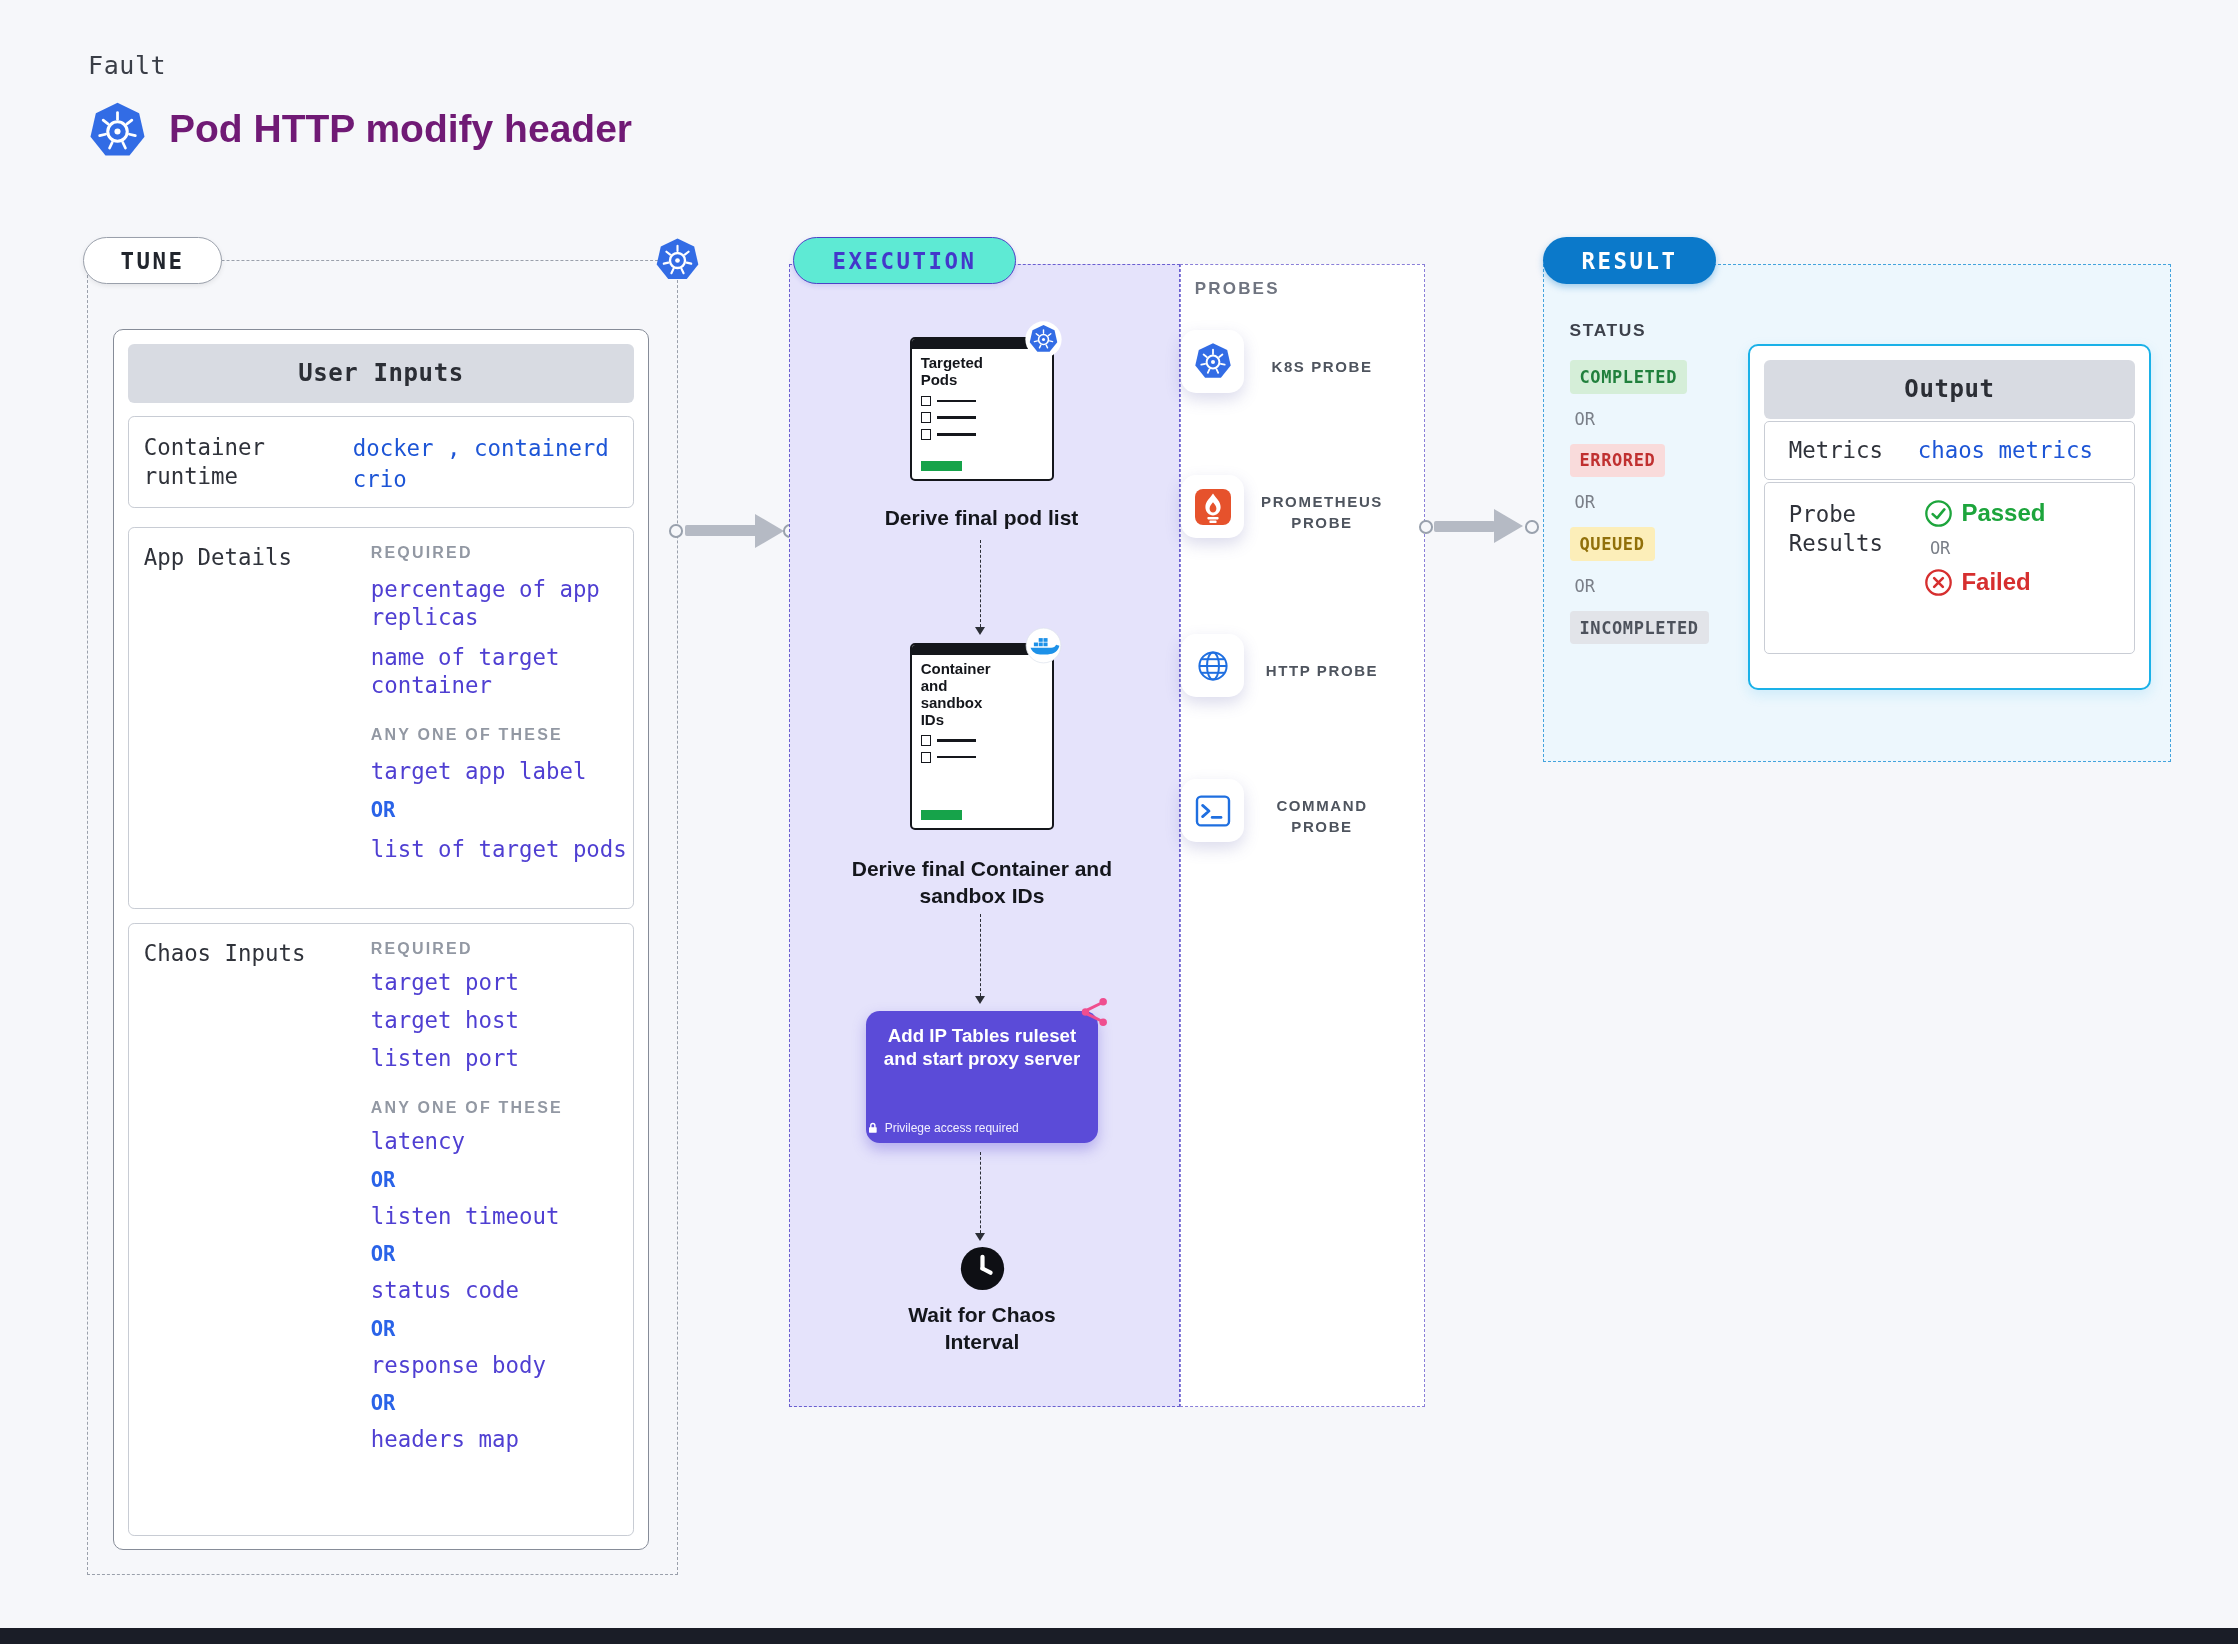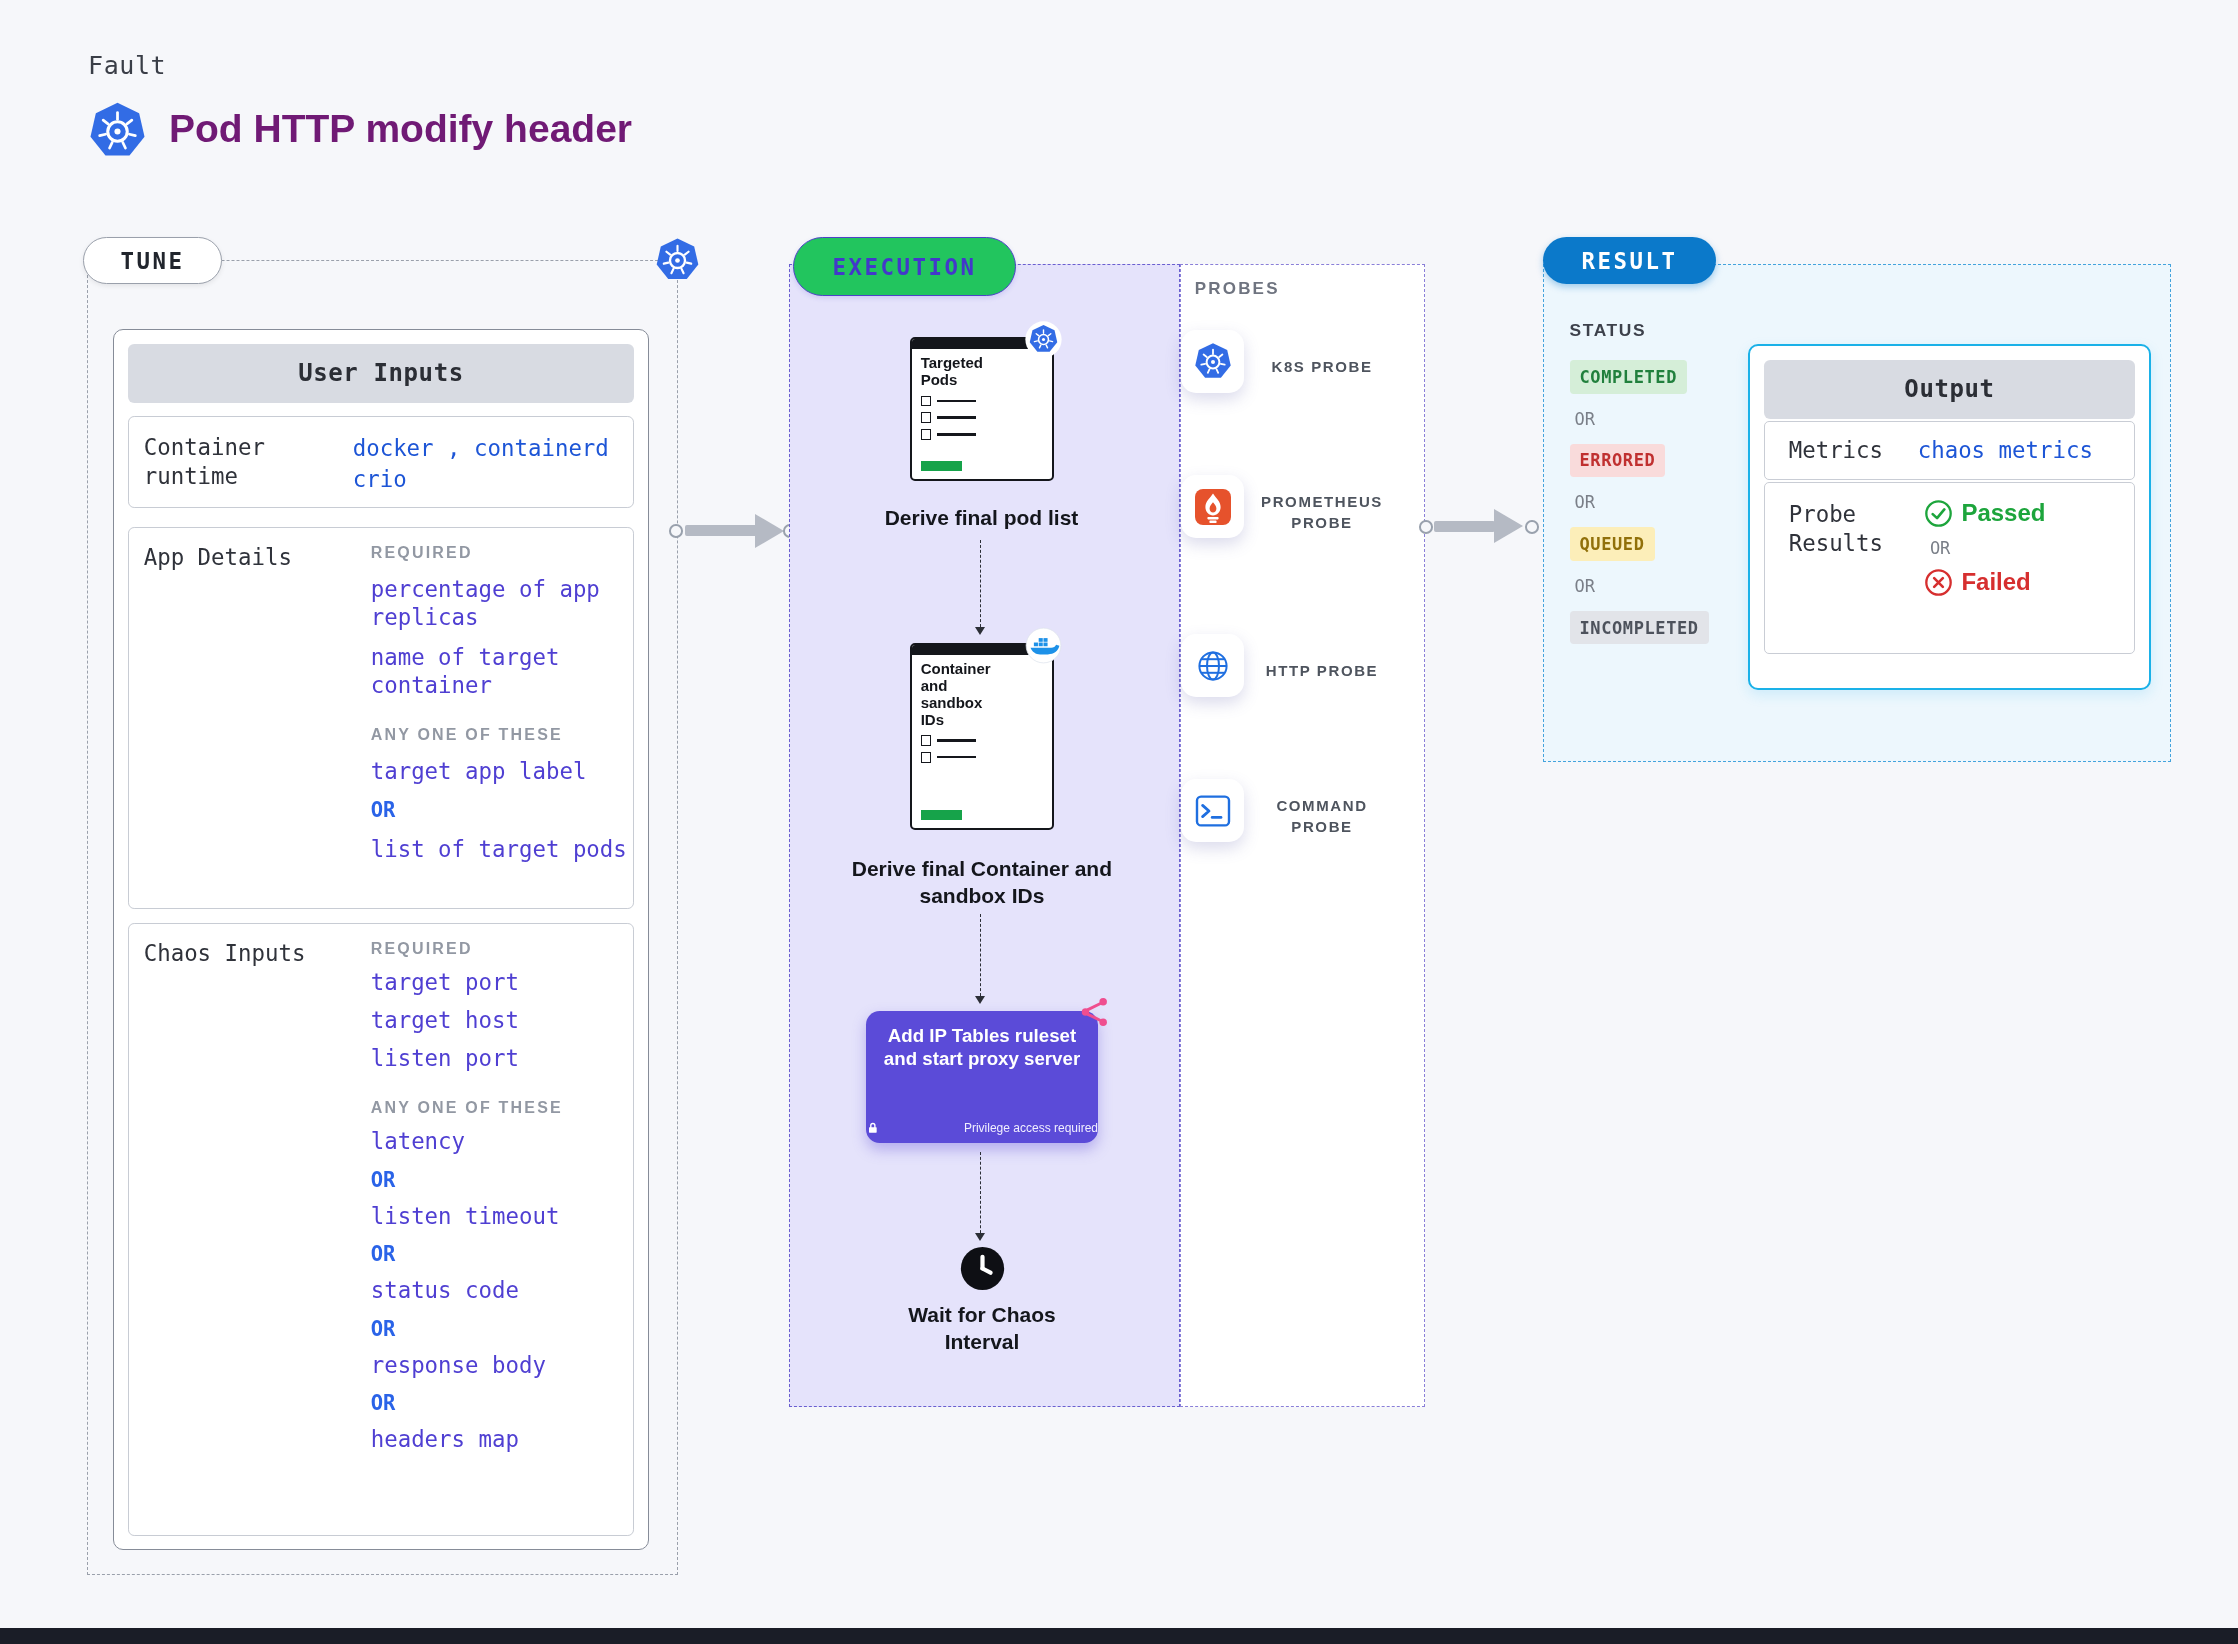--- a/index.html
+++ b/index.html
@@ -9,21 +9,21 @@
 
   
   .kicker{left:88px;top:51px;font:500 25px "DejaVu Sans Mono",monospace;color:#3a3e47;letter-spacing:0.6px;}
   .title-icon{left:87px;top:101px;width:61px;height:61px;}
   .page-title{left:169px;top:107px;font:700 39px "Liberation Sans",sans-serif;color:#701a75;margin:0;}
 
   
   .pill{display:flex;align-items:center;justify-content:center;border-radius:30px;
         font:700 22.4px "DejaVu Sans Mono",monospace;letter-spacing:2.5px;box-sizing:border-box;}
   .pill-tune{left:83px;top:237px;width:139px;height:47px;background:#fff;border:1.9px solid #9aa0ab;color:#21252d;box-shadow:0 1.9px 5px rgba(0,0,0,.08);}
-  .pill-exec{left:793px;top:237px;width:223px;height:59px;background:#22c55e;border:1.9px solid #4d43c6;color:#4338ca;box-shadow:0 1.9px 5px rgba(67,56,202,.15);}
+  .pill-exec{left:793px;top:237px;width:223px;height:47px;background:#5eead4;border:1.9px solid #4d43c6;color:#4338ca;box-shadow:0 1.9px 5px rgba(67,56,202,.15);}
   .pill-result{left:1543px;top:237px;width:173px;height:47px;background:#0b79ca;color:#fff;box-shadow:0 3.1px 7.5px rgba(11,121,202,.35);}
 
   
   .tune-box{left:87px;top:260px;width:591px;height:1315px;border:1.9px dashed #9aa0ab;box-sizing:border-box;}
   .exec-box{left:789px;top:264px;width:391px;height:1143px;background:#e5e3fb;border:1.9px dashed #6a5fd0;box-sizing:border-box;}
   .probes-box{left:1180px;top:264px;width:245px;height:1143px;background:#fff;border:1.9px dashed #8a7fd8;box-sizing:border-box;}
   .result-box{left:1543px;top:264px;width:628px;height:498px;background:#edf7fd;border:1.9px dashed #44a3dd;box-sizing:border-box;}
   .k8s-corner{left:654px;top:237px;width:47px;height:47px;}
 
   
@@ -61,21 +61,21 @@
   .chk-box{width:10.6px;height:10.6px;border:1.9px solid #15171c;box-sizing:border-box;}
   .chk-line{width:39px;height:2.5px;background:#15171c;}
   .chk-green{position:absolute;left:8.7px;bottom:8px;width:41px;height:10px;background:#16a34a;}
   .card-badge{position:absolute;width:37px;height:37px;}
   .ex-caption{position:absolute;text-align:center;font:700 21px "Liberation Sans",sans-serif;color:#14161c;line-height:1.3;}
   .vconn{position:absolute;width:0;border-left:1.9px dashed #2b2e36;}
   .vconn::after{content:"";position:absolute;left:-5.6px;bottom:-2.5px;border-left:5px solid transparent;border-right:5px solid transparent;border-top:8.7px solid #2b2e36;}
   .action-box{position:absolute;left:76px;top:746px;width:232px;height:132px;background:#5b4bd8;border-radius:13.7px;
               box-shadow:0 6.2px 13.7px rgba(91,75,216,.35);}
   .action-text{font:700 18.7px "Liberation Sans",sans-serif;color:#fff;text-align:center;padding:12.5px 15px 0;line-height:1.25;}
-  .action-badge{position:absolute;bottom:8px;width:100%;display:flex;justify-content:space-between;align-items:center;gap:5px;
+  .action-badge{position:absolute;bottom:8px;width:100%;display:flex;justify-content:flex-start;align-items:center;gap:5px;
                 font:500 12px "Liberation Sans",sans-serif;color:#f1efff;}
   .spark{position:absolute;left:288px;top:730px;width:34px;height:34px;}
   .clock{position:absolute;left:169px;top:980px;width:47px;height:47px;}
 
   
   .probes-label{position:absolute;left:13.7px;top:13.7px;font:600 17px "Liberation Sans",sans-serif;letter-spacing:2.2px;color:#6f7480;}
   .probe-item{position:absolute;left:0;width:100%;display:flex;flex-direction:row;align-items:center;}
   .picon{width:63px;height:63px;background:#fff;border-radius:15px;display:flex;align-items:center;justify-content:center;
          box-shadow:0 6.2px 16px rgba(90,90,170,.22);}
   .plabel{margin-top:10px;font:700 15px "Liberation Sans",sans-serif;letter-spacing:1.6px;color:#4e545e;text-align:center;line-height:1.4;width:156px;}

